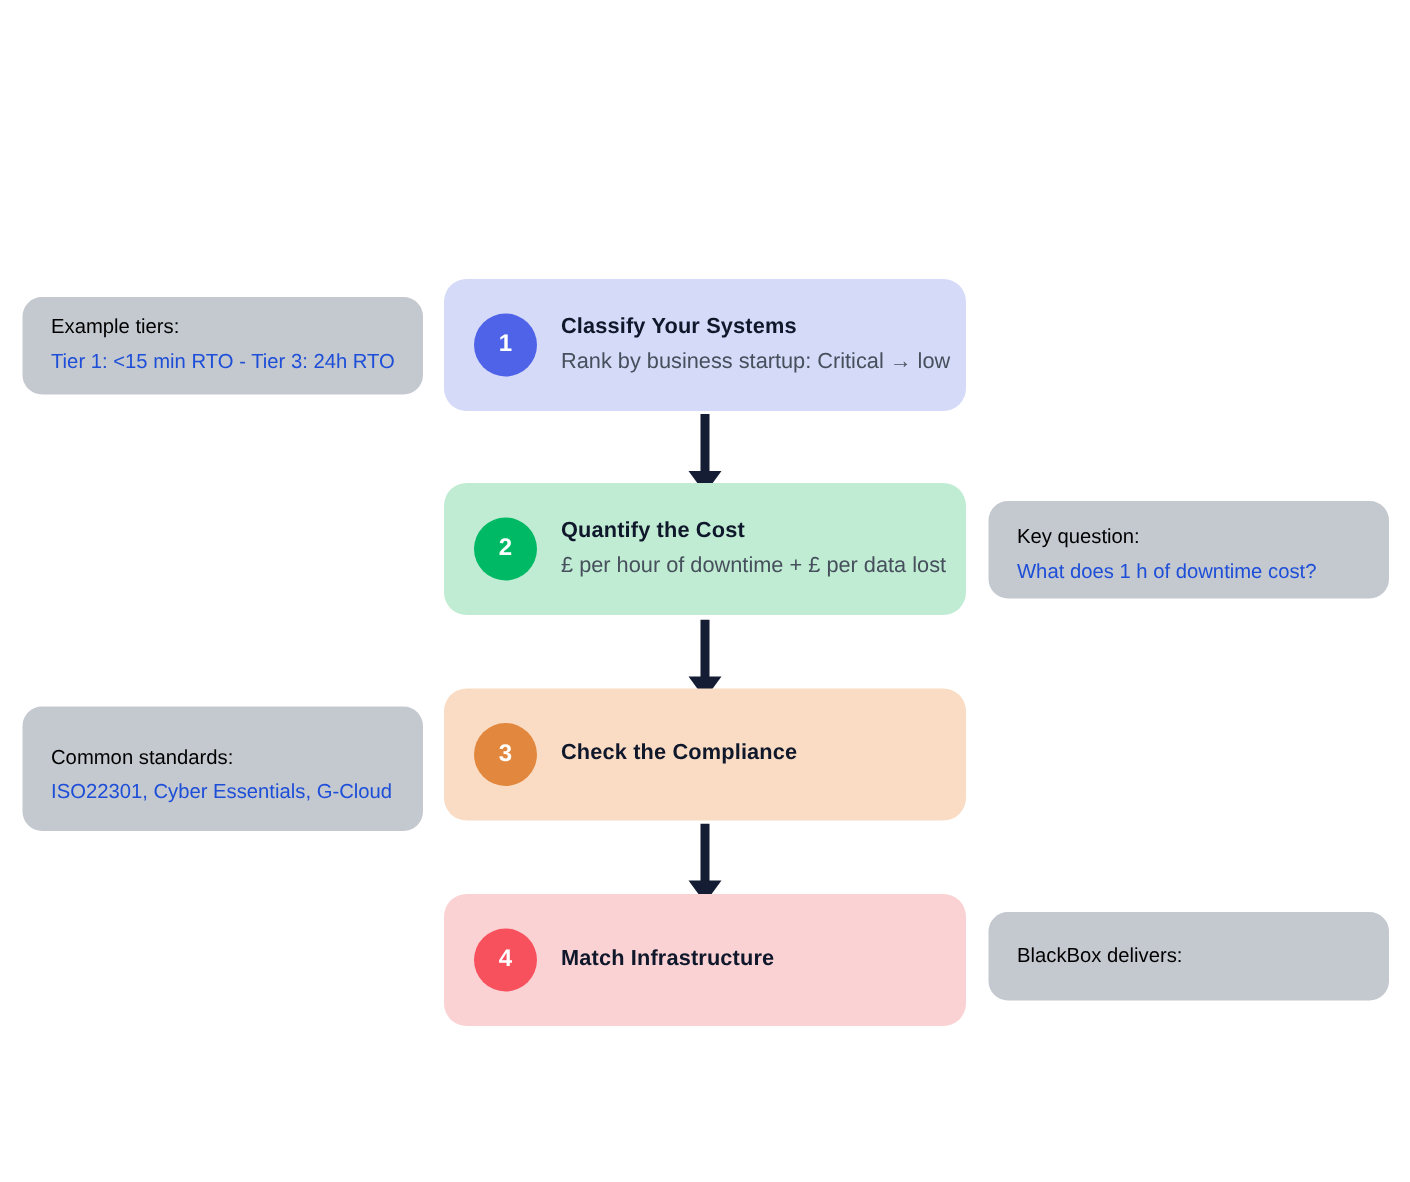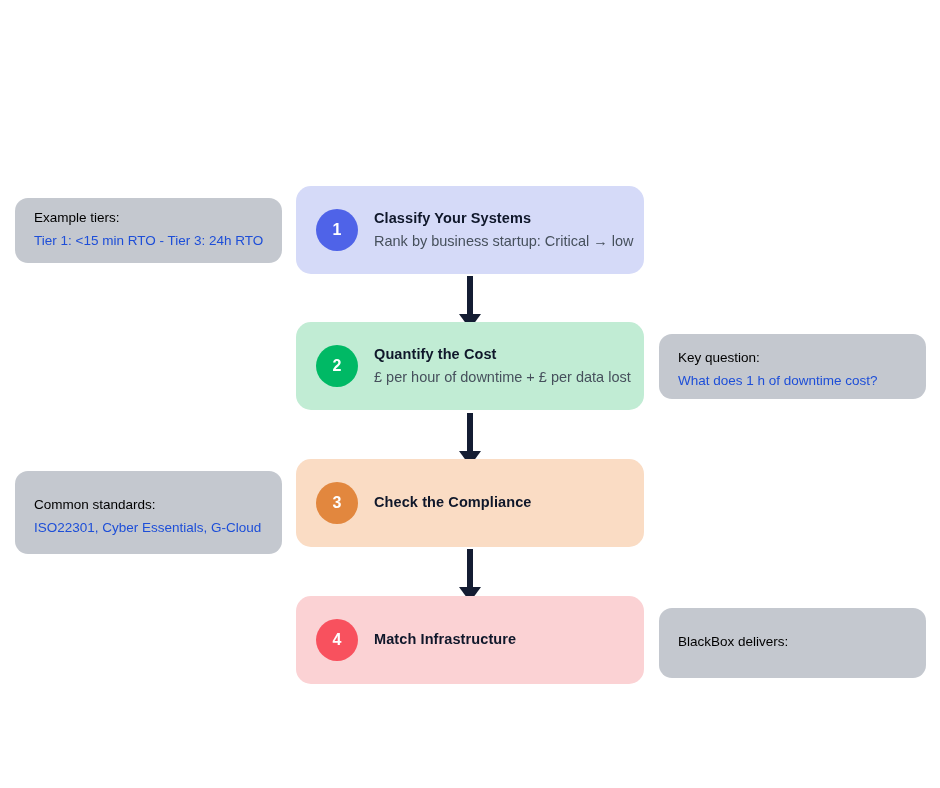--- a/index.html
+++ b/index.html
@@ -180,17 +180,17 @@
 
   <div class="step-card" style="top:596px; background:#fbd2d4;">
     <div class="step-badge" style="background:#f8515e;">
       <span>4</span>
     </div>
     <div class="step-text">
       <div class="step-title">Match Infrastructure</div>
     </div>
   </div>
 
-  <div class="note-chip" style="top:608px; left:659px; width:267px; height:70px;">
+  <div class="note-chip" style="top:608px; left:659px; width:267px; height:59px;">
     <div class="note-title">BlackBox delivers:</div>
   </div>
 
 </div>
 
 </body></html>

